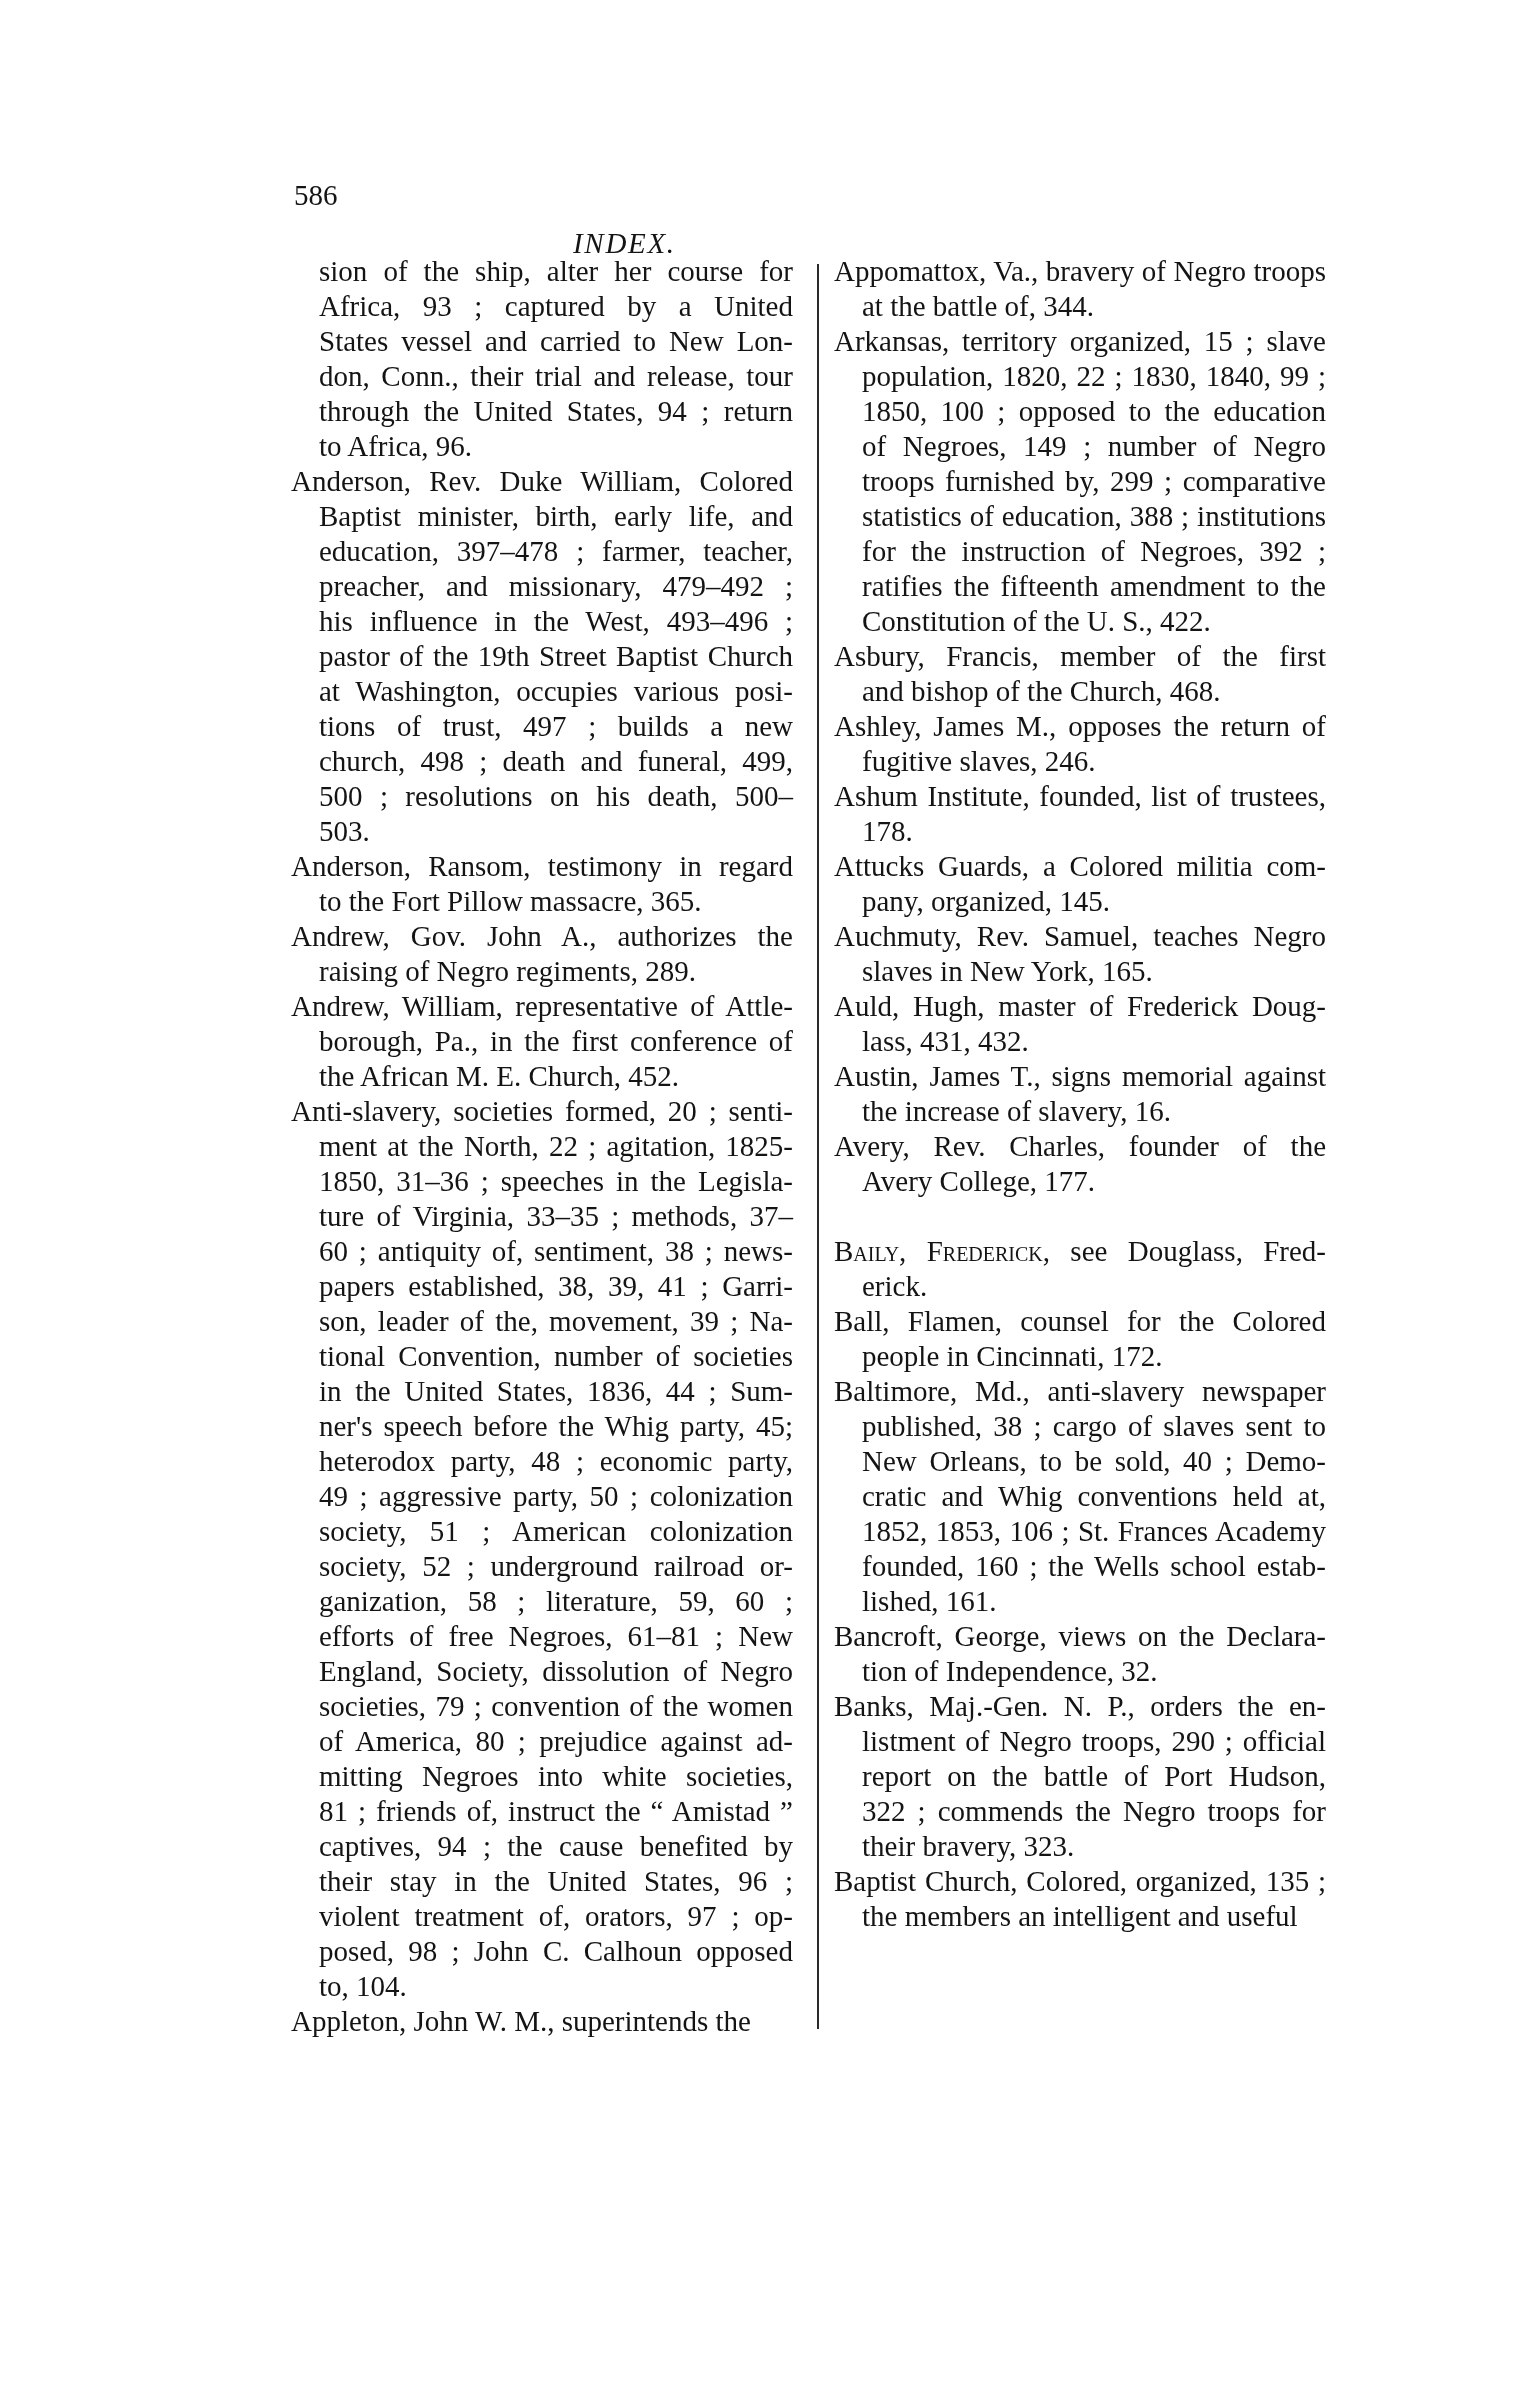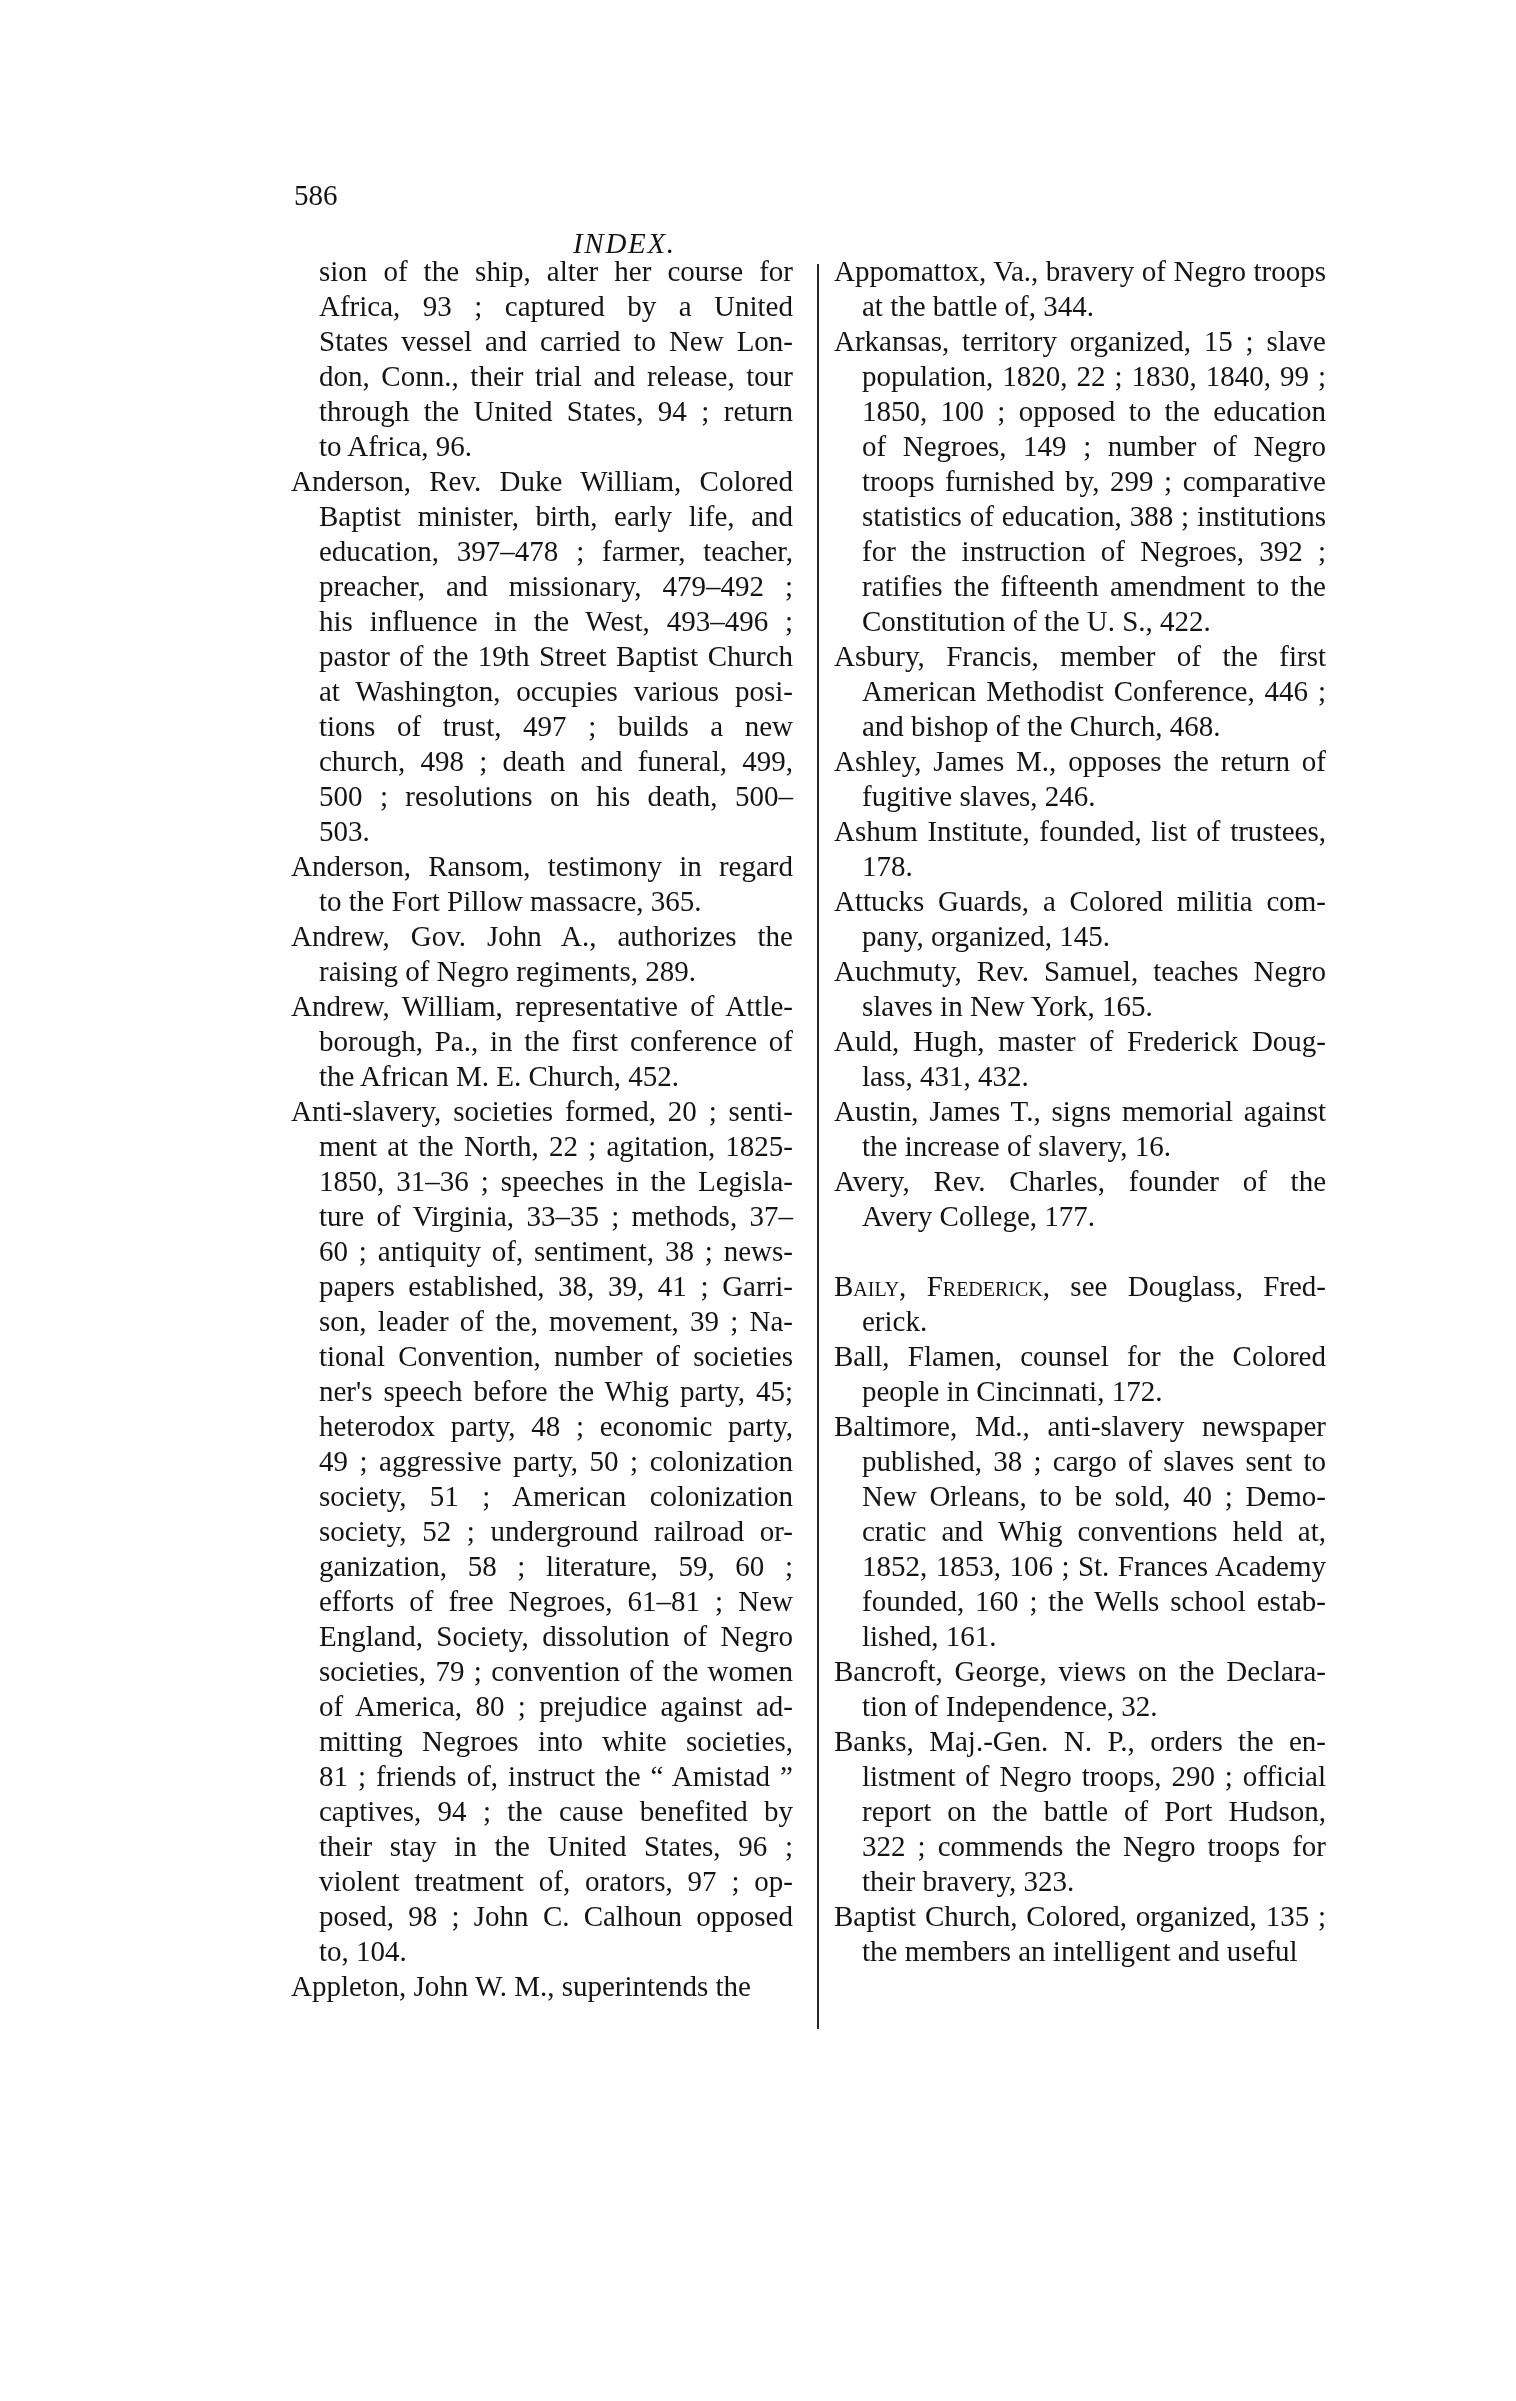--- a/index.html
+++ b/index.html
@@ -63,20 +63,21 @@
       </div>
       <div class="entry">
         <span class="line">Anti-slavery, societies formed, 20 ; senti-</span>
         <span class="line cont">ment at the North, 22 ; agitation, 1825-</span>
         <span class="line cont">1850, 31–36 ; speeches in the Legisla-</span>
         <span class="line cont">ture of Virginia, 33–35 ; methods, 37–</span>
         <span class="line cont">60 ; antiquity of, sentiment, 38 ; news-</span>
         <span class="line cont">papers established, 38, 39, 41 ; Garri-</span>
         <span class="line cont">son, leader of the, movement, 39 ; Na-</span>
         <span class="line cont">tional Convention, number of societies</span>
+        <span class="line cont">in the United States, 1836, 44 ; Sum-</span>
         <span class="line cont">ner's speech before the Whig party, 45;</span>
         <span class="line cont">heterodox party, 48 ; economic party,</span>
         <span class="line cont">49 ; aggressive party, 50 ; colonization</span>
         <span class="line cont">society, 51 ; American colonization</span>
         <span class="line cont">society, 52 ; underground railroad or-</span>
         <span class="line cont">ganization, 58 ; literature, 59, 60 ;</span>
         <span class="line cont">efforts of free Negroes, 61–81 ; New</span>
         <span class="line cont">England, Society, dissolution of Negro</span>
         <span class="line cont">societies, 79 ; convention of the women</span>
         <span class="line cont">of America, 80 ; prejudice against ad-</span>
@@ -104,21 +105,20 @@
         <span class="line cont">1850, 100 ; opposed to the education</span>
         <span class="line cont">of Negroes, 149 ; number of Negro</span>
         <span class="line cont">troops furnished by, 299 ; comparative</span>
         <span class="line cont">statistics of education, 388 ; institutions</span>
         <span class="line cont">for the instruction of Negroes, 392 ;</span>
         <span class="line cont">ratifies the fifteenth amendment to the</span>
         <span class="line cont last">Constitution of the U. S., 422.</span>
       </div>
       <div class="entry">
         <span class="line">Asbury, Francis, member of the first</span>
-        <span class="line cont">American Methodist Conference, 446 ;</span>
         <span class="line cont last">and bishop of the Church, 468.</span>
       </div>
       <div class="entry">
         <span class="line">Ashley, James M., opposes the return of</span>
         <span class="line cont last">fugitive slaves, 246.</span>
       </div>
       <div class="entry">
         <span class="line">Ashum Institute, founded, list of trustees,</span>
         <span class="line cont last">178.</span>
       </div>

